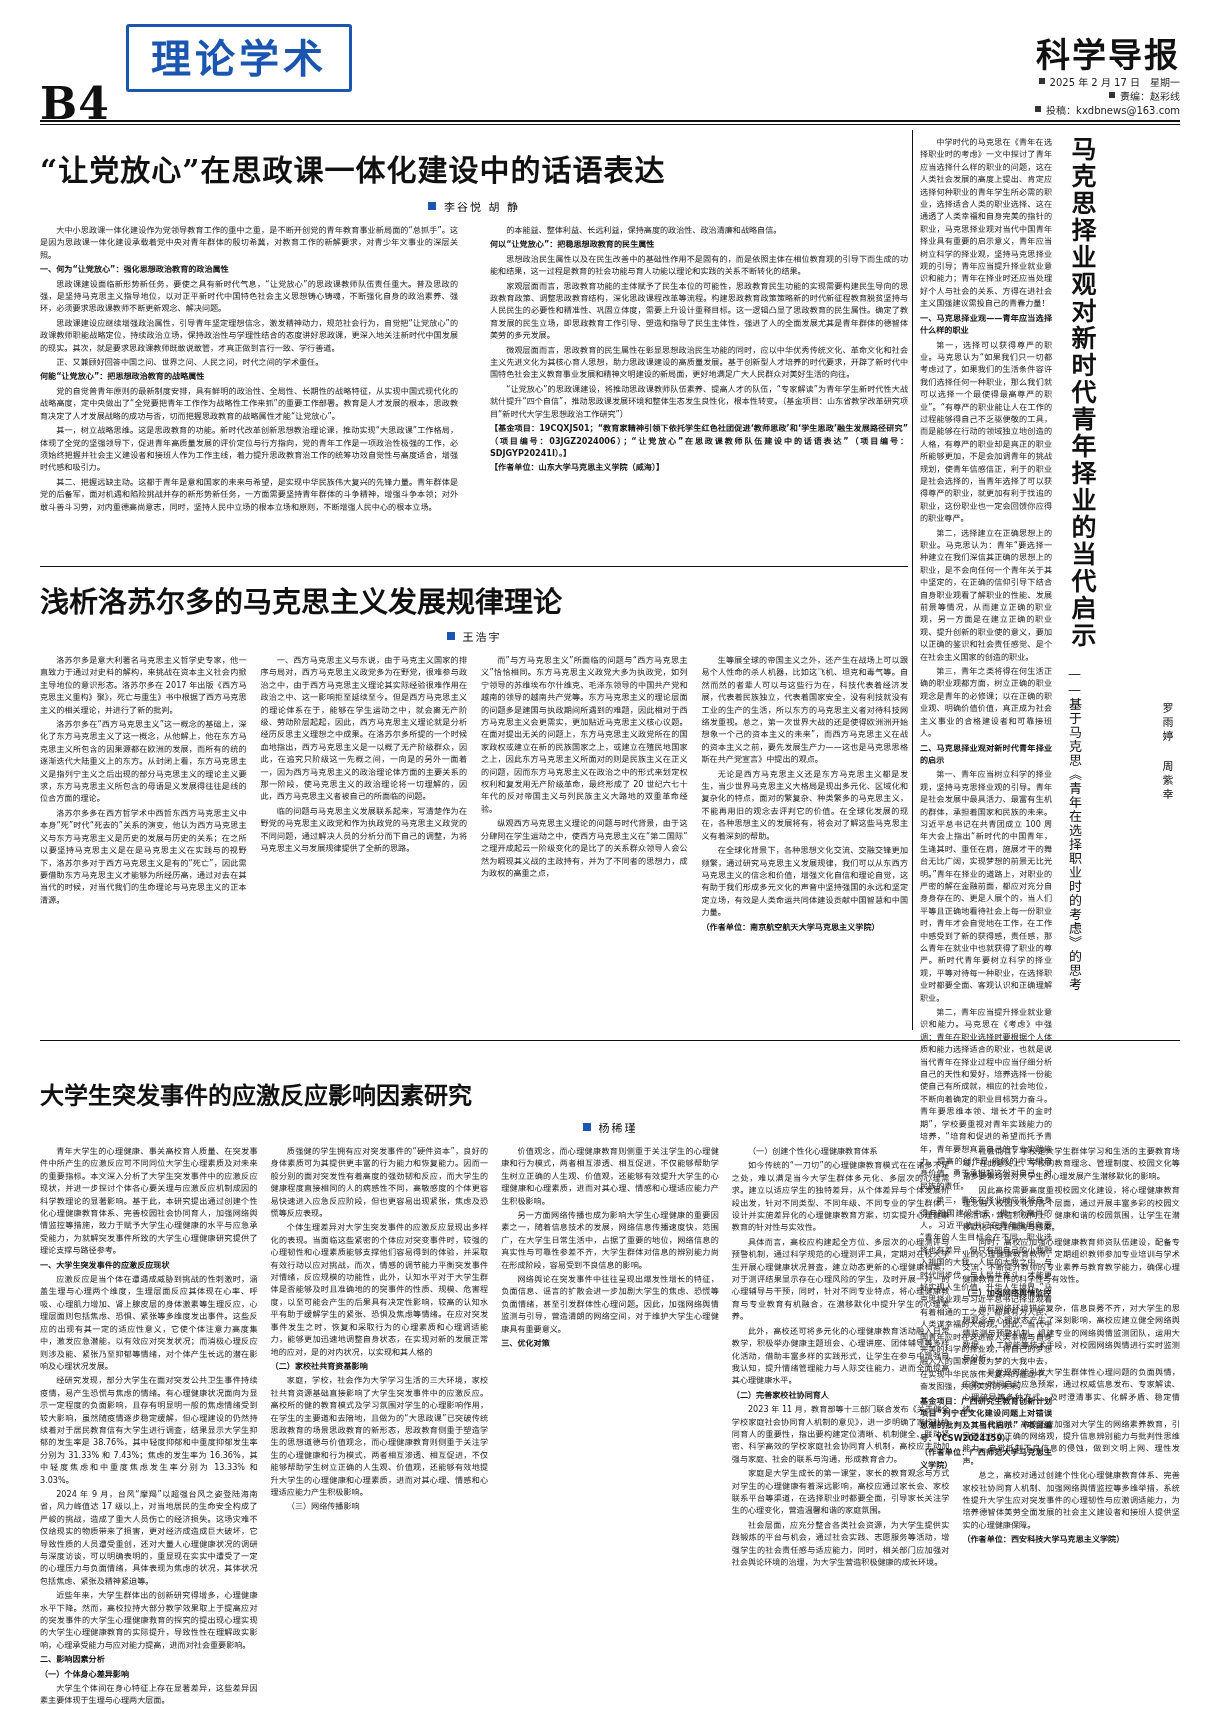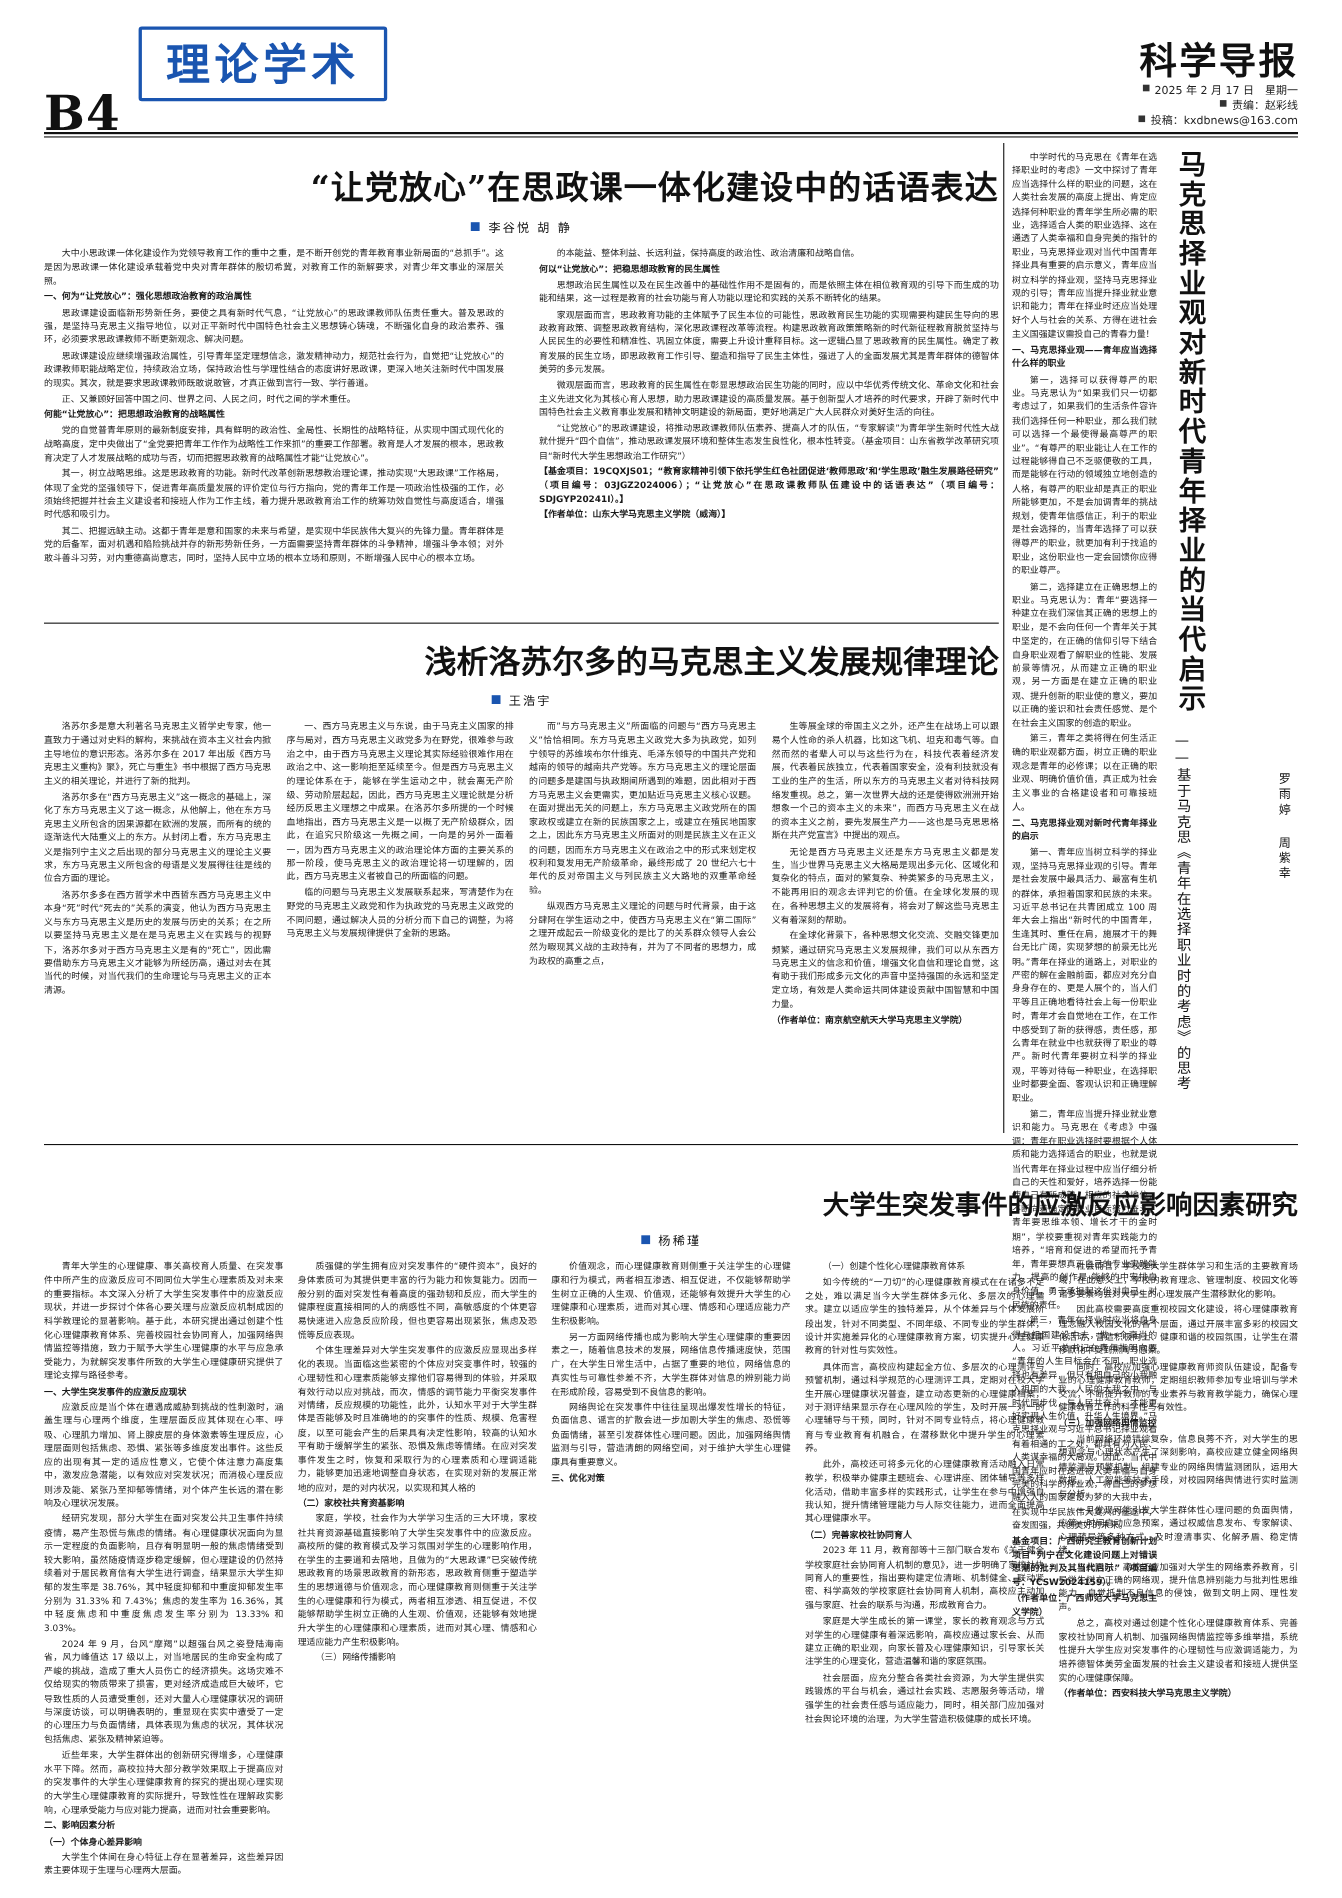--- a/index.html
+++ b/index.html
@@ -13,21 +13,21 @@
   .section-box span{font-family:"DejaVu Serif","Liberation Serif",serif;font-size:40px;font-weight:bold;color:#1a55b0;letter-spacing:4px;}
   .paper-name{position:absolute;right:0;top:10px;font-family:"DejaVu Serif","Liberation Serif",serif;font-size:34px;font-weight:bold;letter-spacing:2px;}
   .meta{position:absolute;right:0;top:58px;text-align:right;font-size:10px;line-height:14px;color:#222;}
   .meta div{white-space:nowrap;}
   .meta .sq{display:inline-block;width:6px;height:6px;background:#333;margin-right:5px;vertical-align:2px;}
   .rule-top{margin:4px 40px 0 40px;border-top:2px solid #111;}
   .rule-thin{margin:2px 40px 0 40px;border-top:1px solid #111;}
   .col-text{font-size:8.1px;line-height:12.4px;text-align:justify;text-justify:inter-ideograph;color:#1a1a1a;}
   .col-text p{margin:0 0 2px 0;text-indent:2em;}
   .sub-h{font-weight:bold;text-indent:0 !important;margin-top:4px;}
-  .headline{font-family:"DejaVu Serif","Liberation Serif",serif;font-weight:bold;text-align:right;}
+  .headline{font-family:"DejaVu Serif","Liberation Serif",serif;font-weight:bold;text-align:left;}
   .byline{text-align:center;font-size:11px;margin:8px 0 10px 0;letter-spacing:2px;}
   .byline .mk{display:inline-block;width:8px;height:8px;background:#1a55b0;margin-right:8px;vertical-align:1px;}
 
   
   .art1{position:absolute;left:40px;top:128px;width:868px;}
   .art1 .headline{font-size:30px;letter-spacing:1px;}
   .cols3{display:flex;gap:32px;margin-top:6px;}
   .cols3 > div{flex:1;}
   .cols4{display:flex;gap:14px;margin-top:4px;}
   .cols4 > div{flex:1;}
@@ -189,21 +189,21 @@
           <p>网络舆论在突发事件中往往呈现出爆发性增长的特征，负面信息、谣言的扩散会进一步加剧大学生的焦虑、恐慌等负面情绪，甚至引发群体性心理问题。因此，加强网络舆情监测与引导，营造清朗的网络空间，对于维护大学生心理健康具有重要意义。</p>
           <p class="sub-h">三、优化对策</p>
         </div>
       <div class="col-text">
           <p>（一）创建个性化心理健康教育体系</p>
           <p>如今传统的“一刀切”的心理健康教育模式在在诸多不足之处，难以满足当今大学生群体多元化、多层次的心理需求。建立以适应学生的独特差异，从个体差异与个体发展阶段出发，针对不同类型、不同年级、不同专业的学生群体，设计并实施差异化的心理健康教育方案，切实提升心理健康教育的针对性与实效性。</p>
           <p>具体而言，高校应构建起全方位、多层次的心理测评与预警机制，通过科学规范的心理测评工具，定期对在校大学生开展心理健康状况普查，建立动态更新的心理健康档案，对于测评结果显示存在心理风险的学生，及时开展一对一的心理辅导与干预，同时，针对不同专业特点，将心理健康教育与专业教育有机融合，在潜移默化中提升学生的心理素养。</p>
           <p>此外，高校还可将多元化的心理健康教育活动融入日常教学，积极举办健康主题班会、心理讲座、团体辅导等多样化活动，借助丰富多样的实践形式，让学生在参与中增强自我认知，提升情绪管理能力与人际交往能力，进而全面提高其心理健康水平。</p>
           <p class="sub-h">（二）完善家校社协同育人</p>
           <p>2023 年 11 月，教育部等十三部门联合发布《关于健全学校家庭社会协同育人机制的意见》，进一步明确了家校社协同育人的重要性，指出要构建定位清晰、机制健全、联动紧密、科学高效的学校家庭社会协同育人机制，高校应主动加强与家庭、社会的联系与沟通，形成教育合力。</p>
-          <p>家庭是大学生成长的第一课堂，家长的教育观念与方式对学生的心理健康有着深远影响，高校应通过家长会、从而建立正确的职业观，向家长普及心理健康知识，引导家长关注学生的心理变化，营造温馨和谐的家庭氛围。</p>
+          <p>家庭是大学生成长的第一课堂，家长的教育观念与方式对学生的心理健康有着深远影响，高校应通过家长会、家校联系平台等渠道，在选择职业时都要全面，引导家长关注学生的心理变化，营造温馨和谐的家庭氛围。</p>
           <p>社会层面，应充分整合各类社会资源，为大学生提供实践锻炼的平台与机会，通过社会实践、志愿服务等活动，增强学生的社会责任感与适应能力，同时，相关部门应加强对社会舆论环境的治理，为大学生营造积极健康的成长环境。</p>
         </div>
       <div class="col-text">
           <p>社会而言，学校是大学生群体学习和生活的主要教育场域，在此意义上，学校的教育理念、管理制度、校园文化等诸多要素均会对大学生的心理发展产生潜移默化的影响。</p>
           <p>因此高校需要高度重视校园文化建设，将心理健康教育理念融入校园文化的各个层面，通过开展丰富多彩的校园文化活动，营造积极向上、健康和谐的校园氛围，让学生在潜移默化中受到熏陶与感染。</p>
           <p>同时，高校应加强心理健康教育师资队伍建设，配备专业的心理健康教育教师，定期组织教师参加专业培训与学术交流，不断提升教师的专业素养与教育教学能力，确保心理健康教育工作的科学性与有效性。</p>
           <p class="sub-h">（三）加强网络舆情监控</p>
           <p>当前网络环境错综复杂，信息良莠不齐，对大学生的思想观念与心理状态产生了深刻影响，高校应建立健全网络舆情监测与预警机制，组建专业的网络舆情监测团队，运用大数据、人工智能等技术手段，对校园网络舆情进行实时监测与分析。</p>
           <p>一旦发现可能引发大学生群体性心理问题的负面舆情，应第一时间启动应急预案，通过权威信息发布、专家解读、心理疏导等多种方式，及时澄清事实、化解矛盾、稳定情绪。</p>
           <p>与此同时，高校还应加强对大学生的网络素养教育，引导学生树立正确的网络观，提升信息辨别能力与批判性思维能力，自觉抵制不良信息的侵蚀，做到文明上网、理性发声。</p>

